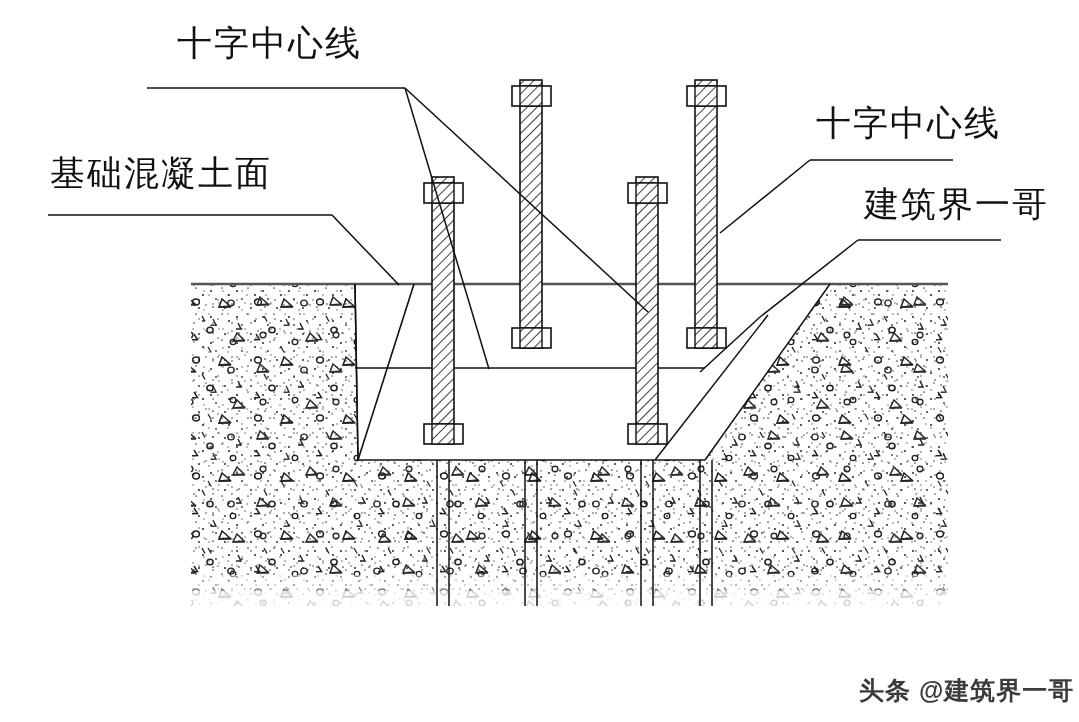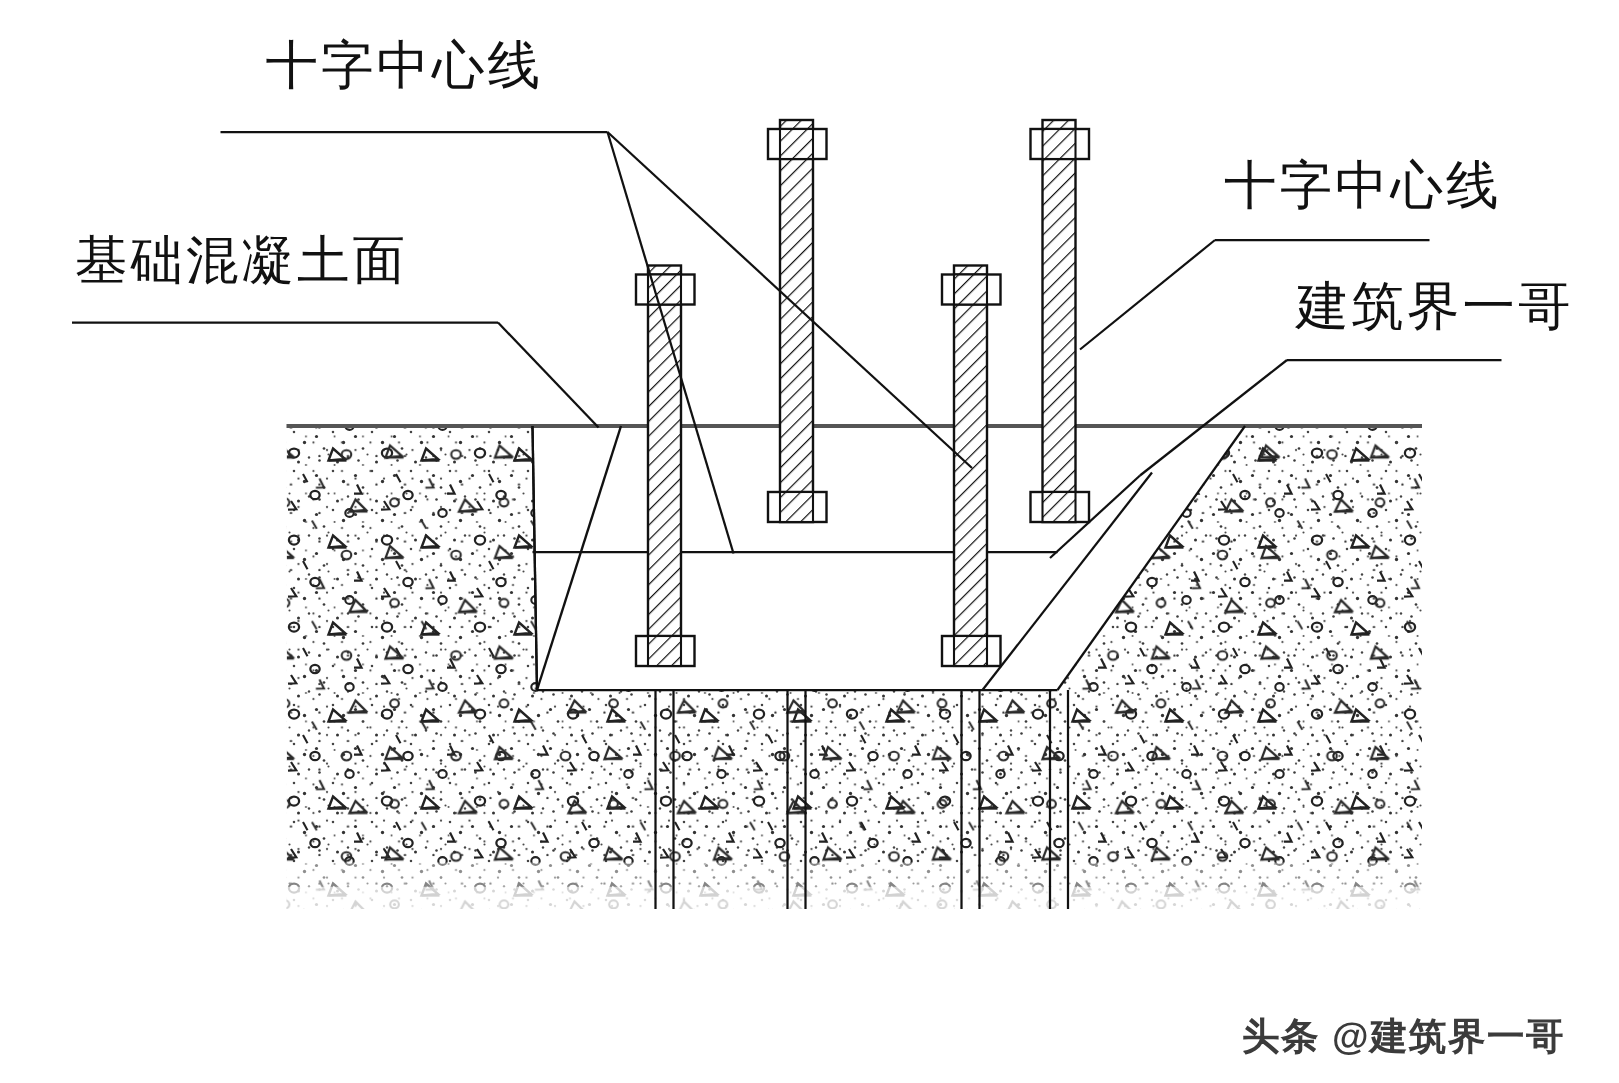--- a/index.html
+++ b/index.html
@@ -14,21 +14,21 @@
   .lbl{
     position:absolute;white-space:nowrap;color:#111;
     font-family:"Liberation Serif","DejaVu Serif",serif;
     letter-spacing:2px;
   }
   .lbl-lg{font-size:35px;line-height:36px;}
   .lbl-title{font-size:37px;line-height:38px;letter-spacing:3px;}
   .wm{
     position:absolute;white-space:nowrap;color:#2b2b2b;
     font-family:"Liberation Sans","DejaVu Sans",sans-serif;
-    font-size:25px;font-weight:bold;letter-spacing:1px;opacity:.92;
+    font-size:25px;font-weight:bold;letter-spacing:1px;opacity:.92;margin-left:31px;
   }
 </style>
 </head>
 <body>
 
 <div id="stage">
 
   <svg id="drawing" viewBox="0 0 1079 722" xmlns="http://www.w3.org/2000/svg">
     <defs>
 

